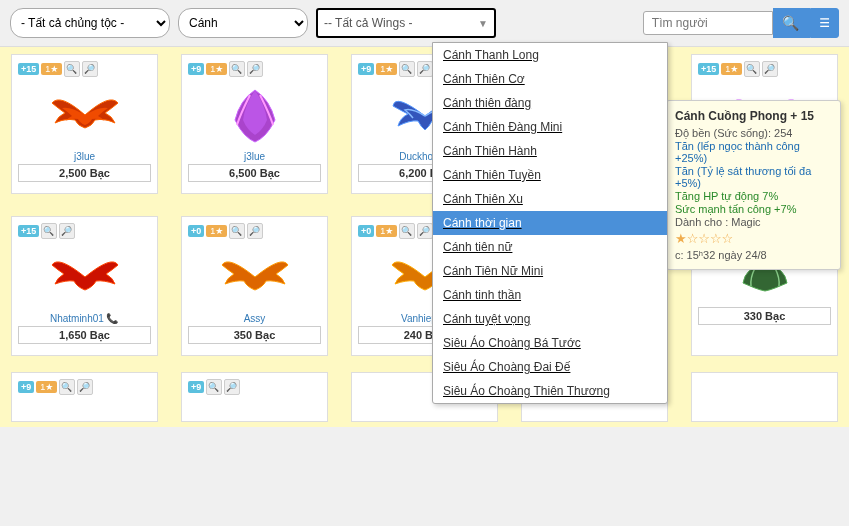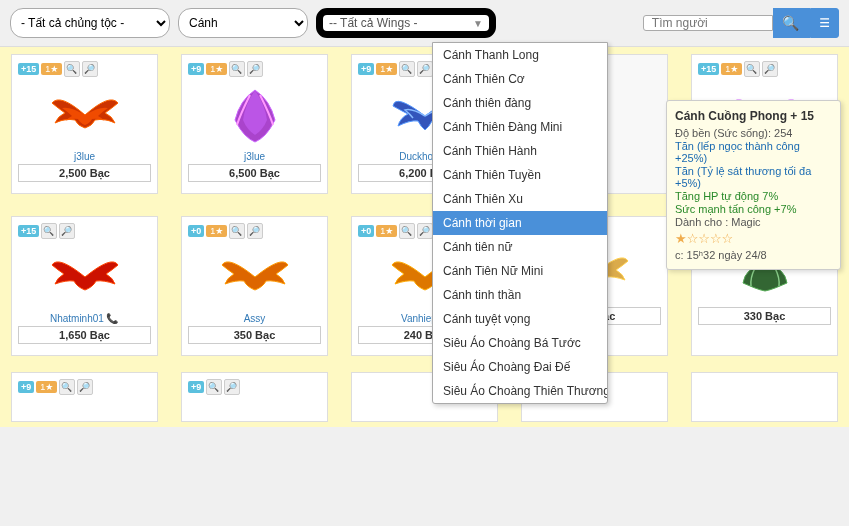--- a/index.html
+++ b/index.html
@@ -35,22 +35,22 @@
     .filter-bar select:first-child {
       width: 160px;
     }
 
     .filter-bar select:nth-child(2) {
       width: 130px;
     }
 
     .dropdown-wings {
       width: 180px;
-      border: 7px solid #000000;
-      border-radius: 11px;
+      border: 2px solid #000000;
+      border-radius: 3px;
       background: white;
       height: 30px;
       padding: 4px 6px;
       font-size: 12px;
       color: #555;
       display: flex;
       align-items: center;
       position: relative;
       cursor: pointer;
     }
@@ -59,21 +59,21 @@
       display: flex;
       align-items: center;
       margin-left: auto;
     }
 
     .search-input {
       border: 1px solid #aaa;
       border-radius: 3px 0 0 3px;
       padding: 4px 8px;
       font-size: 12px;
-      height: 16px;
+      height: 24px;
       width: 130px;
       margin-left: 41px;
     }
 
     .search-btn {
       background: #4a90d9;
       border: none;
       border-radius: 0;
       color: white;
       padding: 0 10px;
@@ -178,26 +178,27 @@
       font-weight: bold;
       text-align: center;
       width: 100%;
     }
 
     
     .dropdown-overlay {
       position: absolute;
       top: 42px;
       left: 432px;
-      width: 176px;
+      width: 236px;
       background: white;
       border: 1px solid #aaa;
       border-radius: 0 0 3px 3px;
       z-index: 100;
       box-shadow: 2px 2px 5px rgba(0,0,0,0.2);
+      text-decoration: underline;
     }
 
     .dropdown-overlay .drop-item {
       padding: 5px 10px;
       font-size: 12px;
       color: #333;
       cursor: pointer;
       white-space: nowrap;
     }
 

